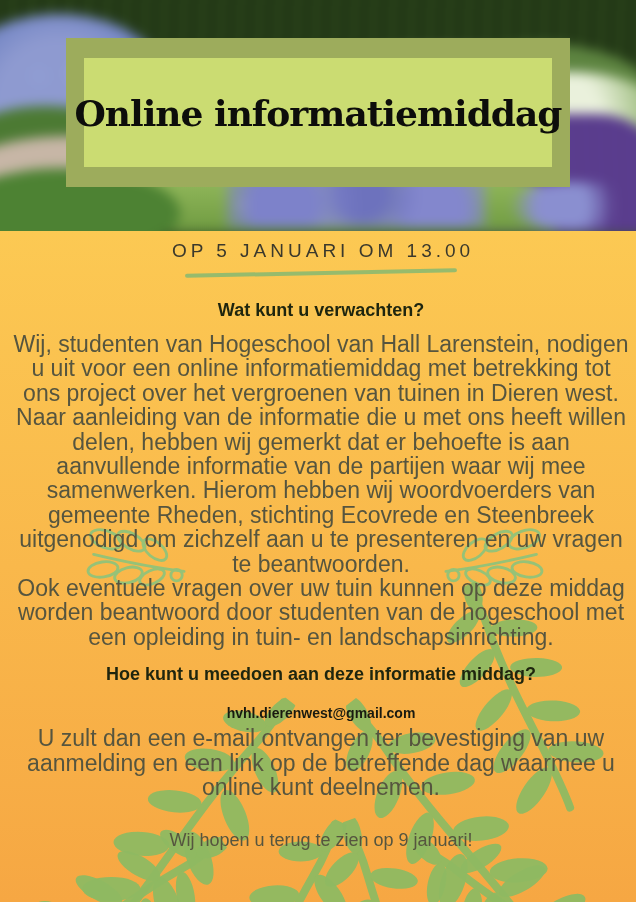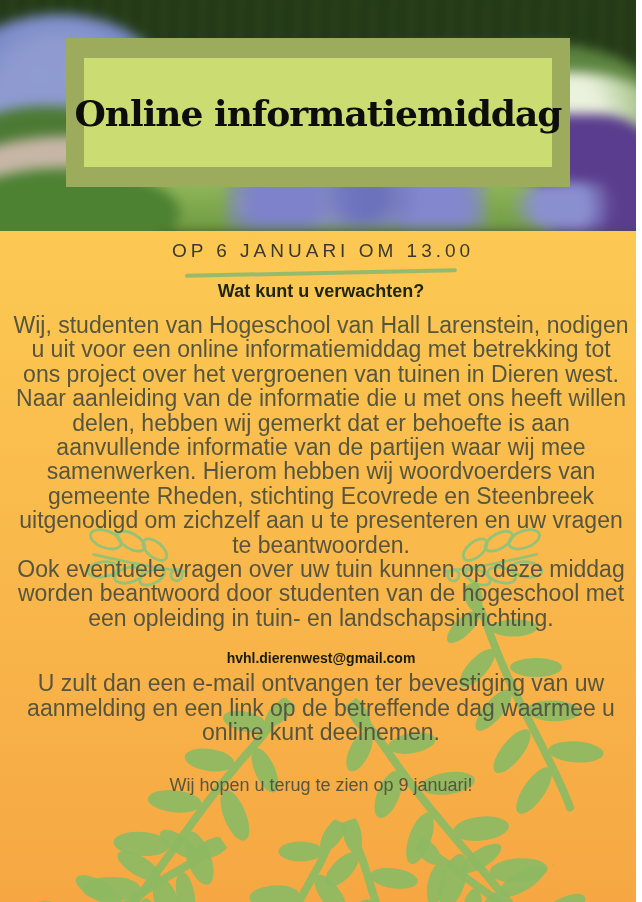--- a/index.html
+++ b/index.html
@@ -65,21 +65,21 @@
   .content-text{position:relative;z-index:2;text-align:center;}
 
   .script-title{margin-top:16px;font-family:"DejaVu Serif","Liberation Serif",serif;
     font-style:italic;font-size:34px;color:var(--script-text);}
   .date-line{margin-top:9px;font-size:19px;letter-spacing:4px;text-indent:4px;
     color:var(--date-text);font-weight:500;}
   .brush-line{position:relative;z-index:2;width:272px;height:4px;margin:9px auto 0;
     background:var(--brush-line);border-radius:3px;transform:rotate(-1.2deg);opacity:.9;}
 
   .section-heading{font-weight:bold;font-size:18px;color:var(--heading-text);}
-  .h-expect{margin-top:6px;}
+  .h-expect{margin-top:25px;}
   .h-join{margin-top:15px;}
   .para{width:618px;margin:0 auto;font-size:23px;line-height:24.4px;color:var(--body-text);}
   .p-first{margin-top:11px;}
   .email-line{margin-top:15px;font-weight:bold;font-size:14px;line-height:26px;color:var(--strong-text);}
   .closing{margin-top:30px;font-size:18px;color:var(--body-text);}
 
   
   .sketch-sprig{position:absolute;z-index:1;width:104px;height:66px;top:297px;}
   .sprig-right{right:96px;}
   .sprig-left{left:84px;transform:scaleX(-1);}
@@ -178,26 +178,27 @@
         <use href="#leaf-branch"></use>
       </svg>
     <svg class="corner-branch br-3" viewBox="0 0 120 300" preserveAspectRatio="none">
         <use href="#leaf-branch"></use>
       </svg>
     <svg class="corner-branch br-4" viewBox="0 0 120 300" preserveAspectRatio="none">
         <use href="#leaf-branch"></use>
       </svg>
 
     <div class="content-text">
-      <div class="date-line">OP 6 JANUARI OM 13.00</div>
+      <div class="date-line">OP 5 JANUARI OM 13.00</div>
       <div class="brush-line"></div>
 
       <div class="section-heading h-expect">Wat kunt u verwachten?</div>
       <div class="para p-first">Wij, studenten van Hogeschool van Hall Larenstein, nodigen u uit voor een online informatiemiddag met betrekking tot ons project over het vergroenen van tuinen in Dieren west. Naar aanleiding van de informatie die u met ons heeft willen delen, hebben wij gemerkt dat er behoefte is aan aanvullende informatie van de partijen waar wij mee samenwerken. Hierom hebben wij woordvoerders van gemeente Rheden, stichting Ecovrede en Steenbreek uitgenodigd om zichzelf aan u te presenteren en uw vragen te beantwoorden.</div>
       <div class="para">Ook eventuele vragen over uw tuin kunnen op deze middag worden beantwoord door studenten van de hogeschool met een opleiding in tuin- en landschapsinrichting.</div>
 
+      <div class="section-heading h-join">Hoe kunt u meedoen aan deze informatie middag?</div>
       <div class="email-line">hvhl.dierenwest@gmail.com</div>
       <div class="para">U zult dan een e-mail ontvangen ter bevestiging van uw aanmelding en een link op de betreffende dag waarmee u online kunt deelnemen.</div>
 
       <div class="closing">Wij hopen u terug te zien op 9 januari!</div>
     </div>
   </div>
 </div>
 
 </body></html>

